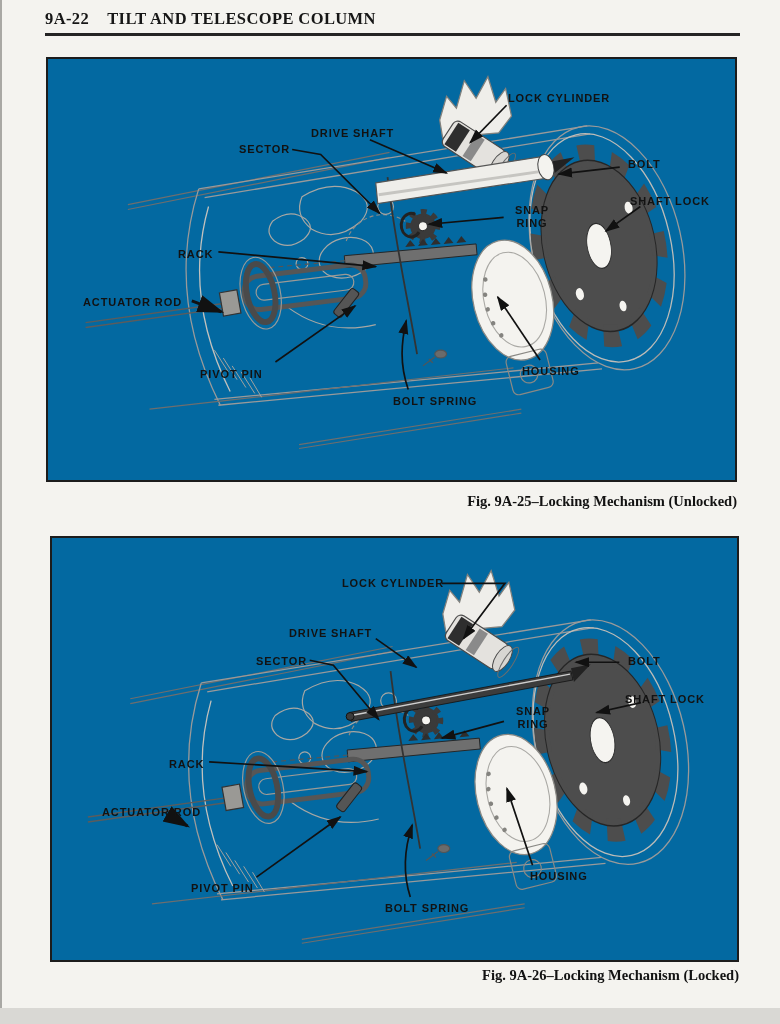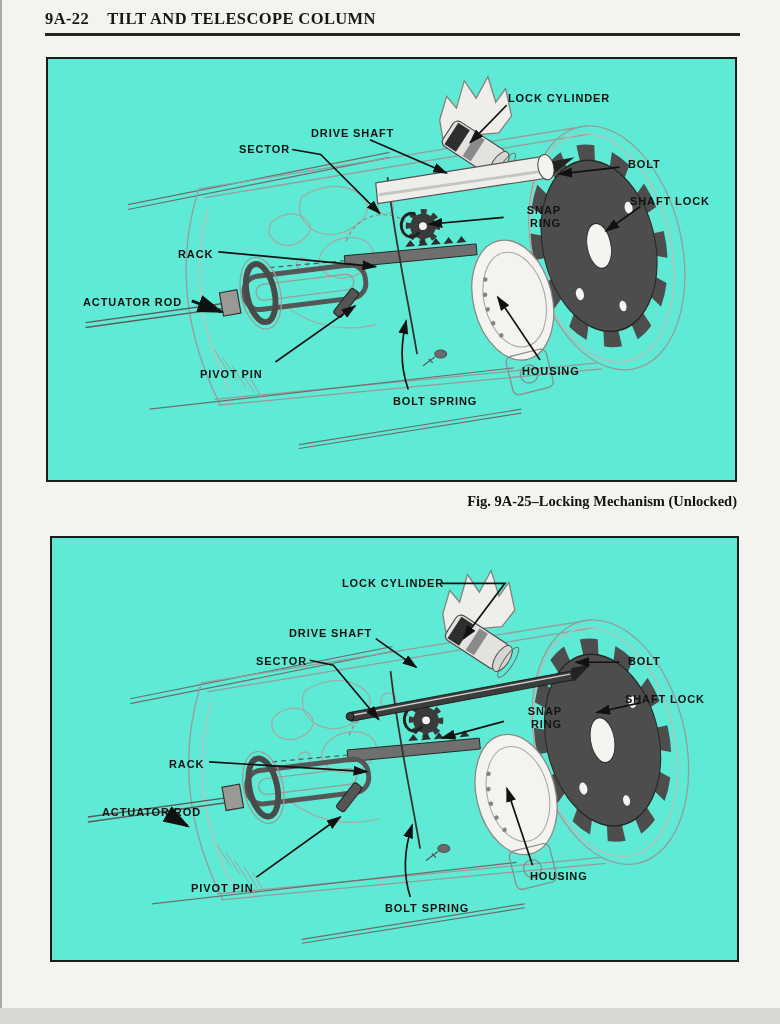--- a/index.html
+++ b/index.html
@@ -6,27 +6,27 @@
   .page{
     position:relative;width:780px;height:1008px;margin:0 auto;
     background:#f4f3ef;overflow:hidden;
     font-family:"Liberation Sans",sans-serif;color:#141414;
   }
   .scan-edge{position:absolute;left:0;top:0;width:2px;height:100%;background:#a9a8a4;}
   .hdr{position:absolute;left:45px;top:9px;font-family:"Liberation Serif",serif;
        font-weight:700;font-size:16.5px;letter-spacing:.4px;color:#161616;white-space:nowrap;}
   .hdr .sec{margin-right:18px;}
   .hdr-rule{position:absolute;left:45px;top:33px;width:695px;height:2.5px;background:#242424;}
-  .figframe{position:absolute;border:2px solid #1c1c1c;background:#5eead4;}
+  .figframe{position:absolute;border:2px solid #1c1c1c;background:#0369a1;}
   .figframe svg{position:absolute;left:0;top:0;width:100%;height:100%;}
   #fig1{left:46px;top:57px;width:687px;height:421px;}
   #fig2{left:50px;top:536px;width:685px;height:422px;}
   .lbl{position:absolute;font-weight:700;font-size:11px;line-height:13px;
        letter-spacing:.9px;color:#121212;white-space:nowrap;}
-  .lbl.snap{width:58px;text-align:right;white-space:normal;}
+  .lbl.snap{width:58px;text-align:center;white-space:normal;}
   .caption{position:absolute;font-family:"Liberation Serif",serif;font-weight:700;
            font-size:14.5px;color:#121212;text-align:right;}
   #cap1{left:46px;top:493px;width:691px;}
   #cap2{left:50px;top:967px;width:689px;}
   figure{margin:0;}
 </style>
 </head>
 <body>
 
 <svg width="0" height="0" style="position:absolute" aria-hidden="true">
@@ -236,13 +236,14 @@
     <div class="lbl" style="left:204px;top:117px">SECTOR</div>
     <div class="lbl" style="left:576px;top:117px">BOLT</div>
     <div class="lbl" style="left:573px;top:155px">SHAFT LOCK</div>
     <div class="lbl snap" style="left:452px;top:167px"><span>SNAP</span><br><span>RING</span></div>
     <div class="lbl" style="left:117px;top:220px">RACK</div>
     <div class="lbl" style="left:50px;top:268px">ACTUATOR ROD</div>
     <div class="lbl" style="left:139px;top:344px">PIVOT PIN</div>
     <div class="lbl" style="left:478px;top:332px">HOUSING</div>
     <div class="lbl" style="left:333px;top:364px">BOLT SPRING</div>
   </figure>
+  <div class="caption" id="cap2">Fig. 9A-26–Locking Mechanism (Locked)</div>
 </div>
 
 </body></html>

